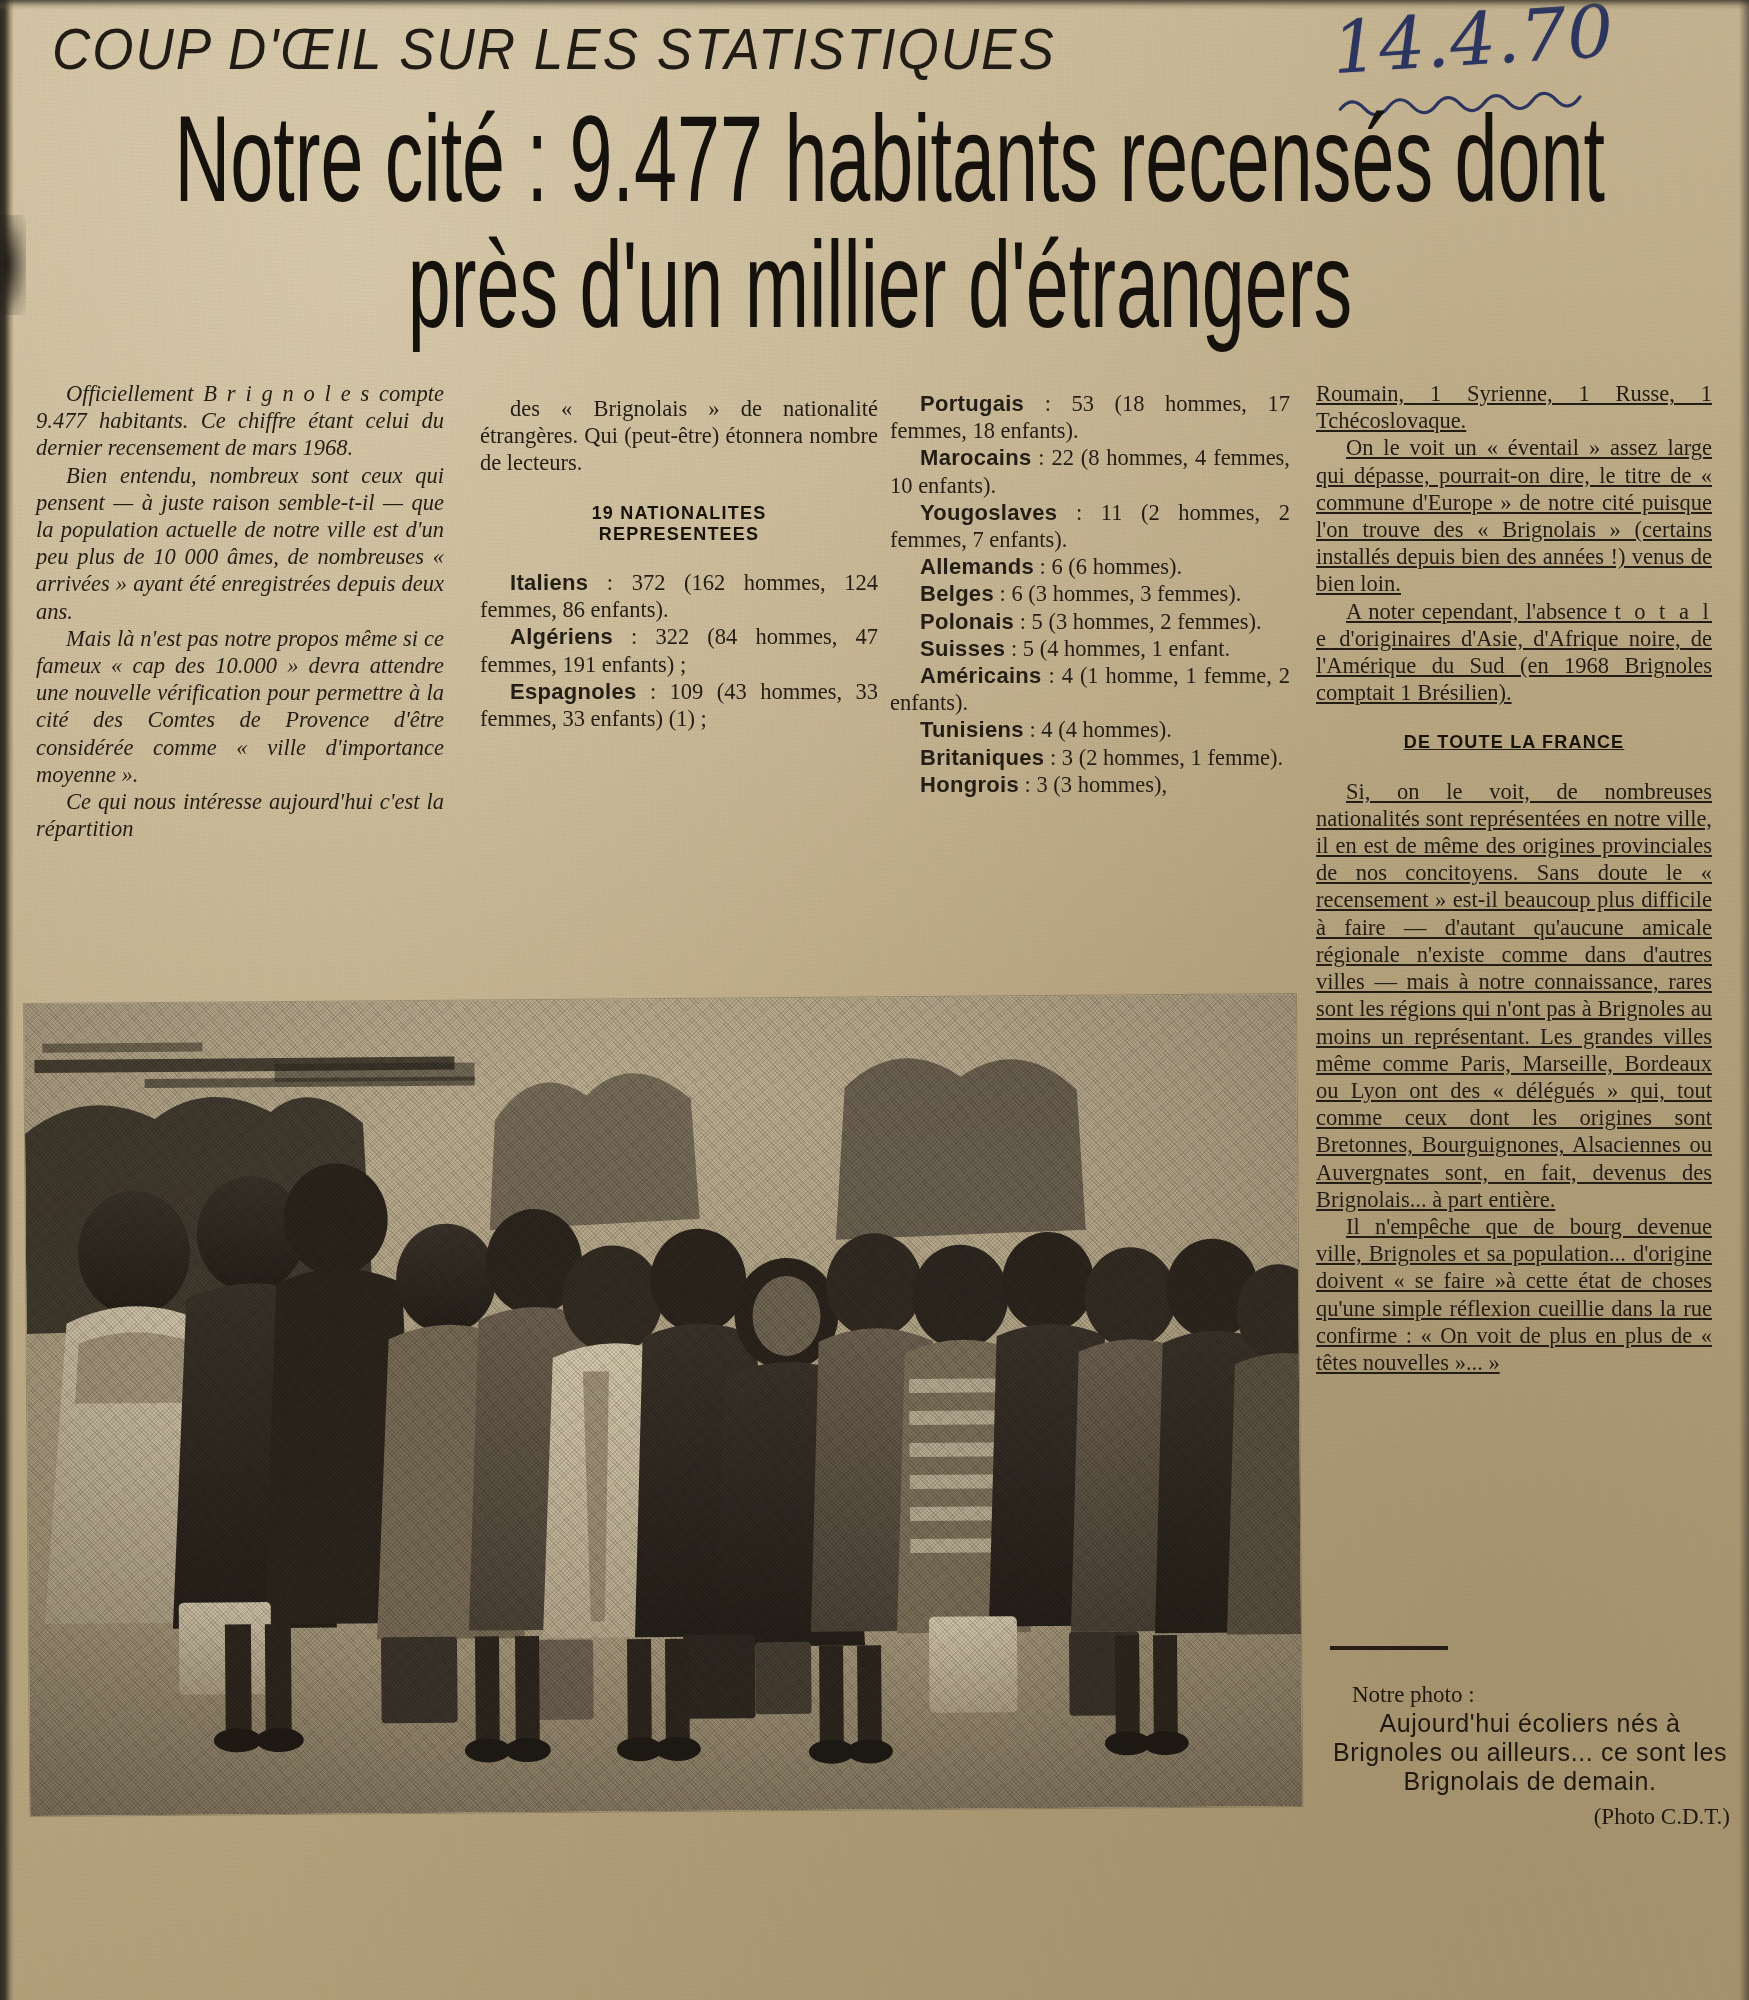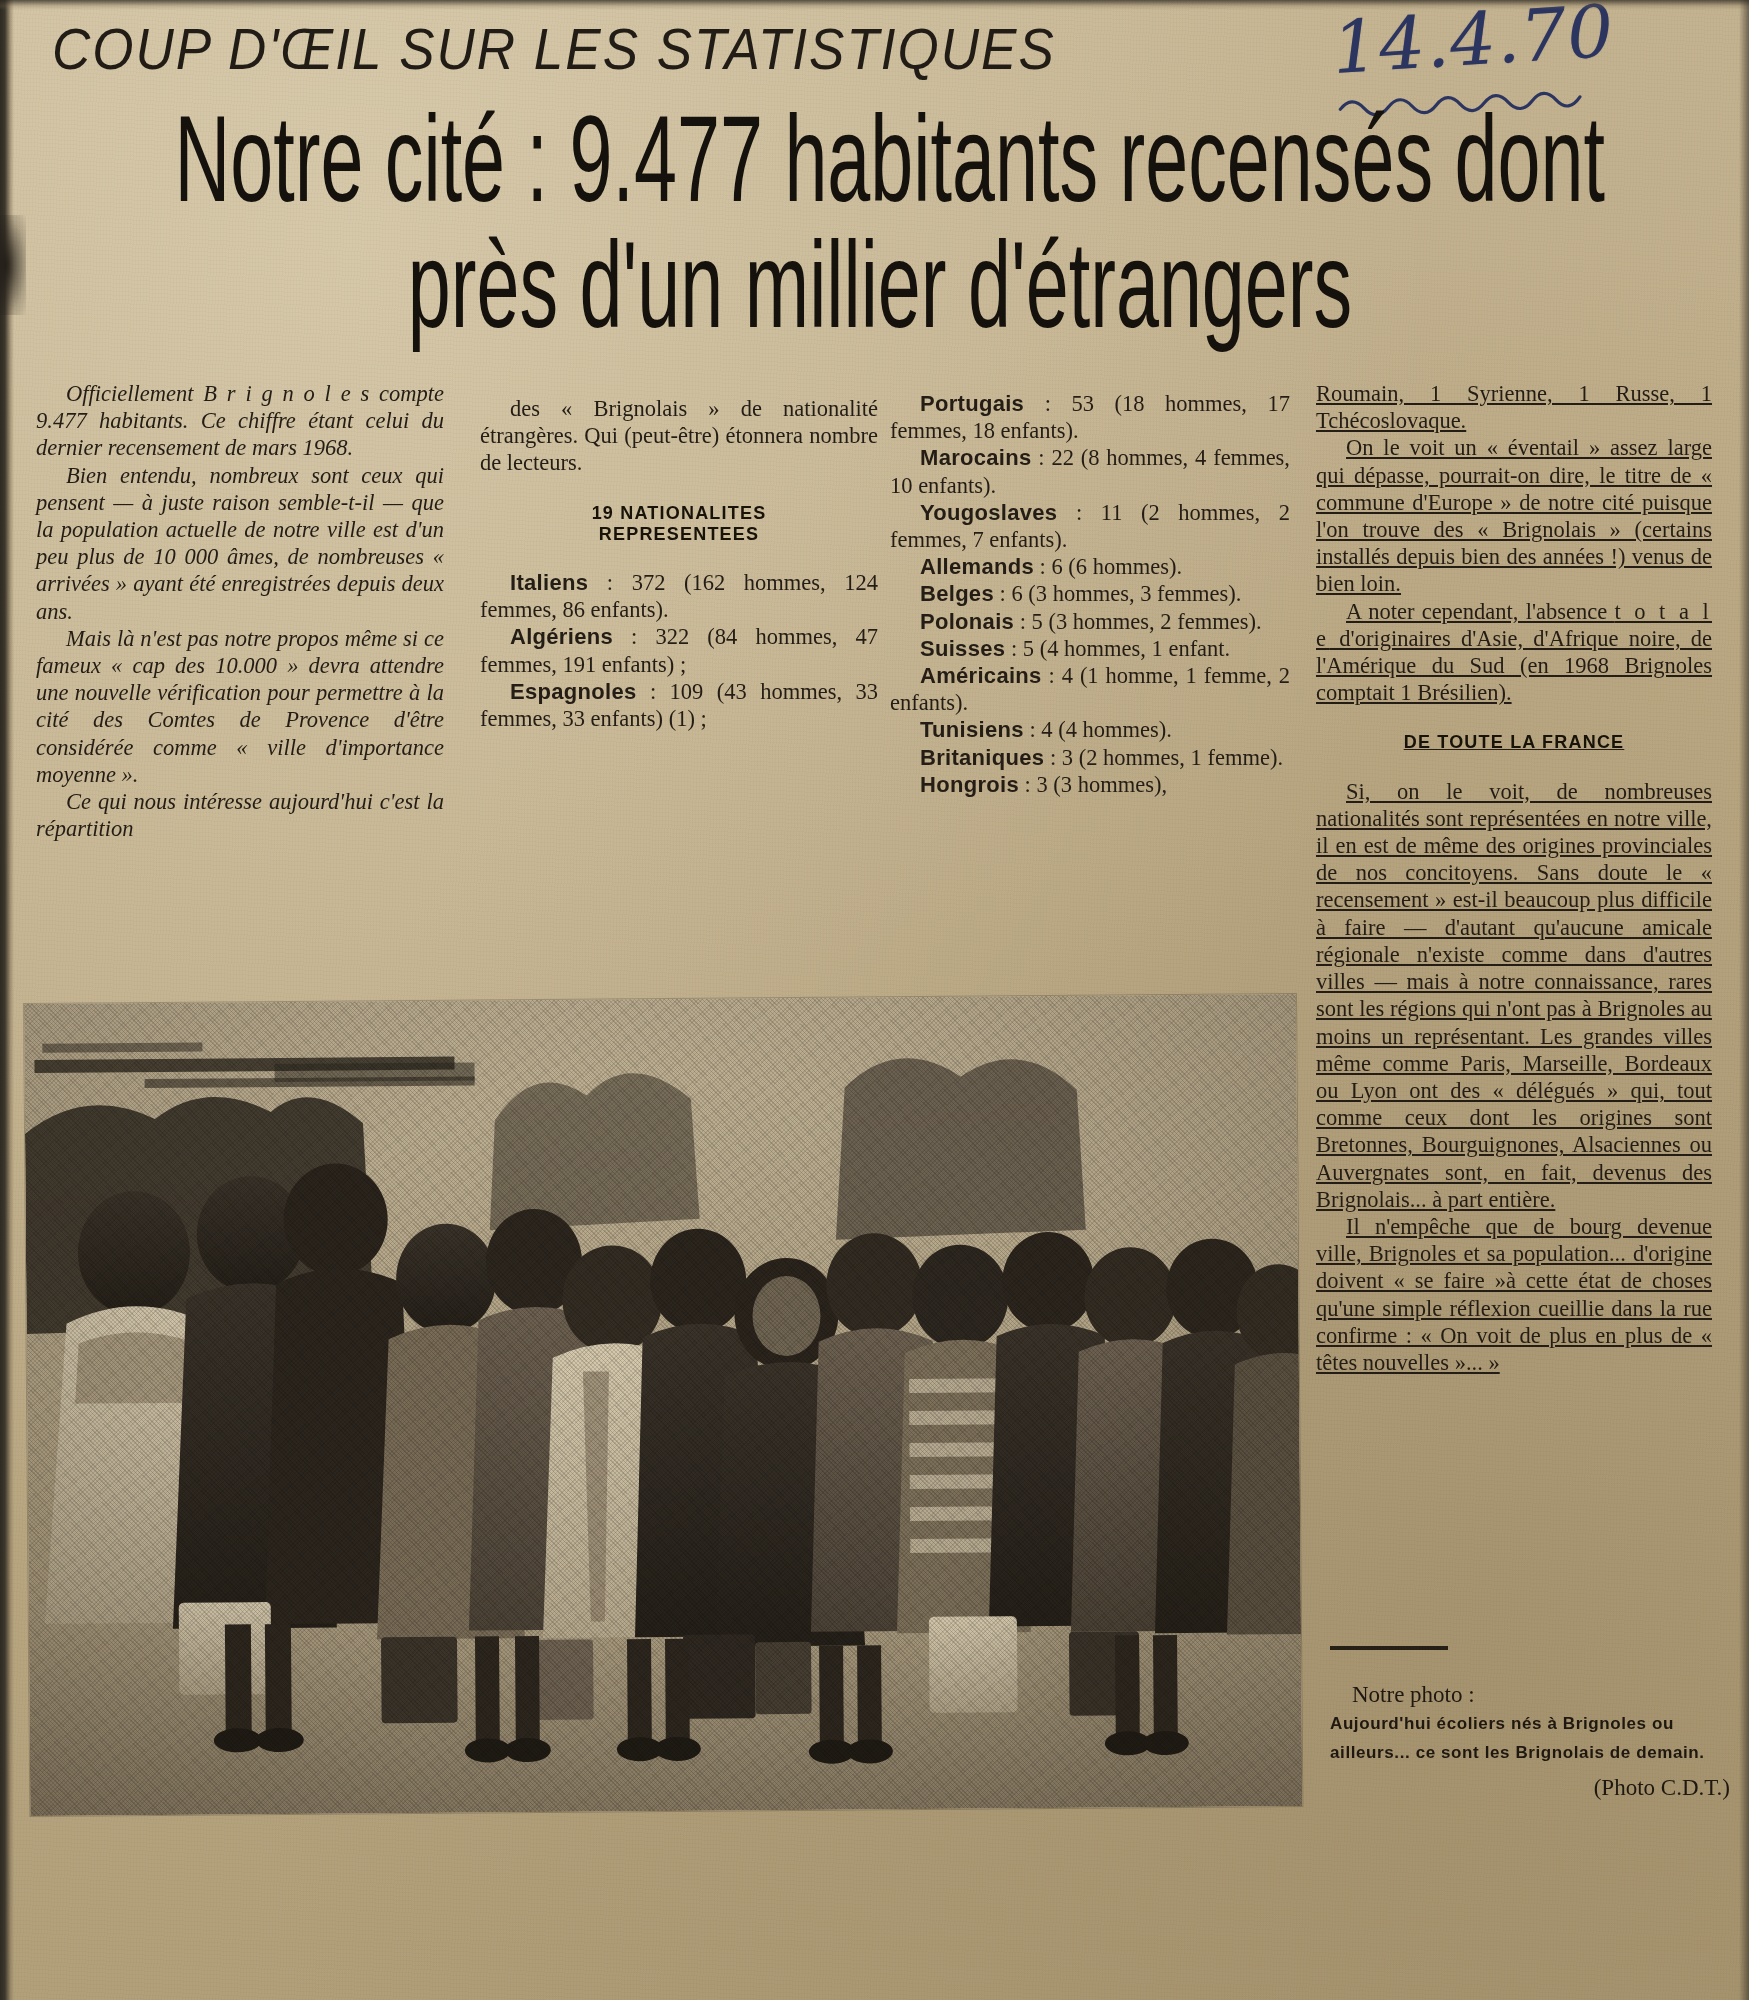--- a/index.html
+++ b/index.html
@@ -197,24 +197,25 @@
     position: absolute;
     left: 1330px; top: 1680px;
     width: 400px;
     font-family: "Liberation Serif", serif;
     font-size: 23px;
     line-height: 29px;
     color: #1e1810;
   }
   #caption .c-strong {
     font-family: "Liberation Sans", sans-serif;
-    font-weight: 700;
-    font-size: 17px;
+    font-weight: 400;
+    font-size: 25px;
     letter-spacing: .6px;
     display: block;
+    text-align: center;
   }
   #caption .c-lead { text-indent: 22px; display: block; }
   #caption .c-credit { display: block; text-align: right; margin-top: 6px; }
 </style>
 </head>
 <body>
 
 <div id="clipping">
 
   <div id="grain"></div>

